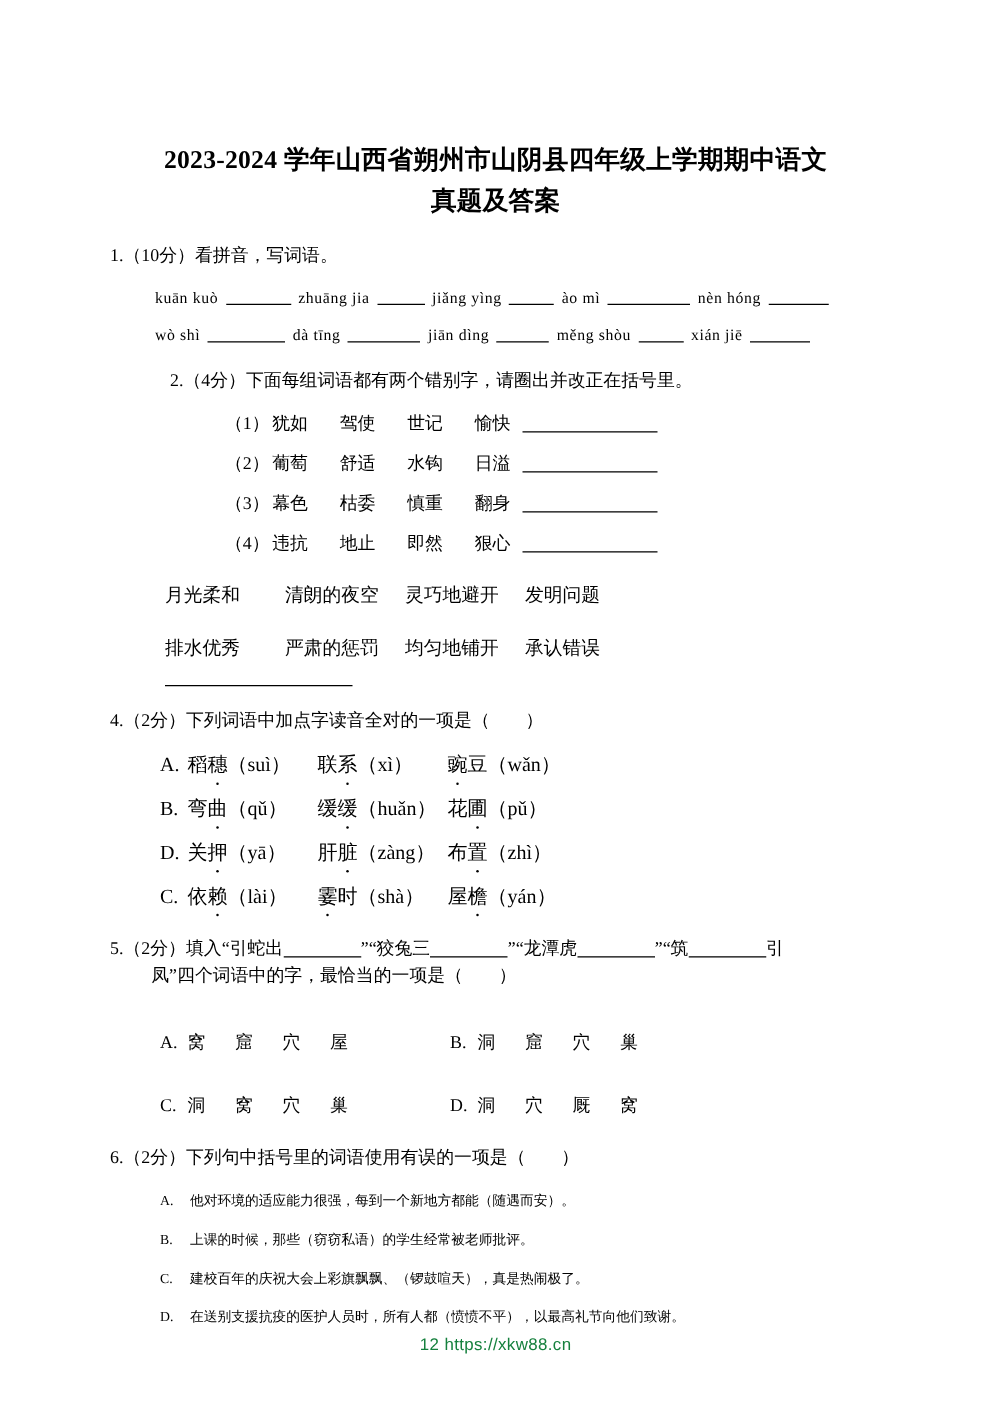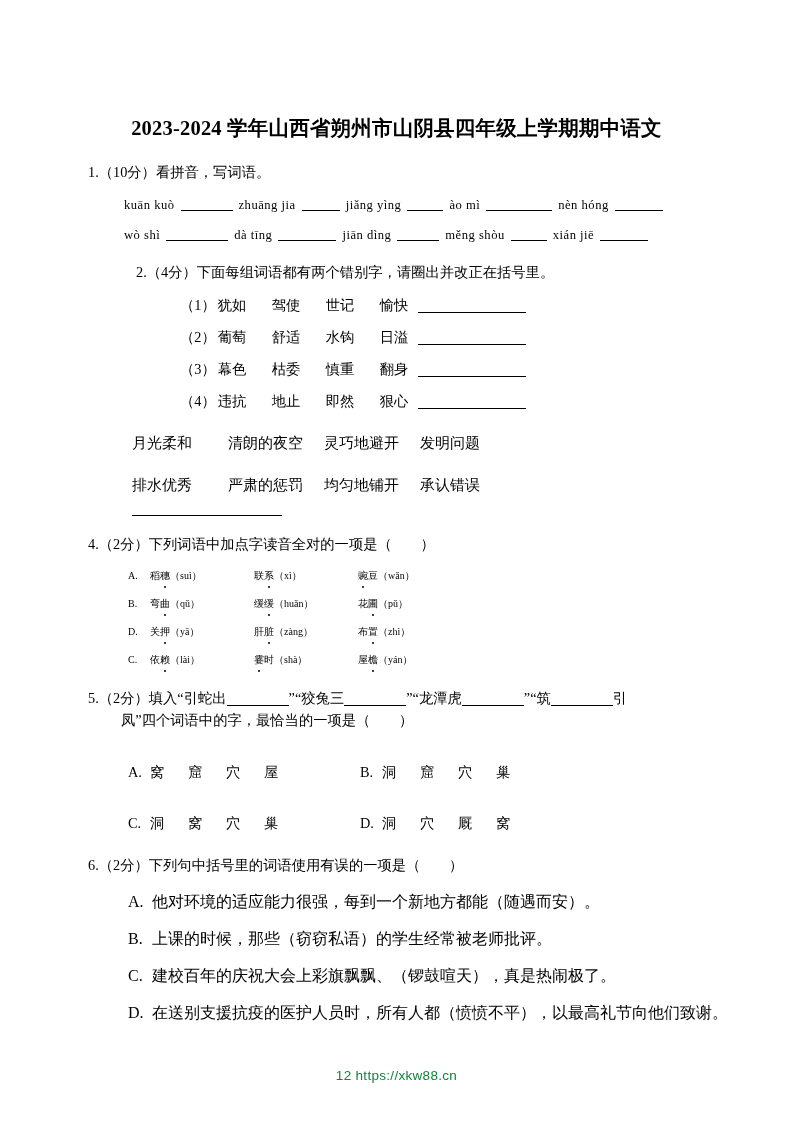--- a/index.html
+++ b/index.html
@@ -102,21 +102,21 @@
     margin-left: 44px;
     width: 150px;
     border-bottom: 1px solid #000;
     height: 0;
   }
 
   
   .opt-row {
     padding-left: 40px;
     margin-top: 14px;
-    font-size: 10px;
+    font-size: 16px;
     white-space: nowrap;
   }
   .opt-row .olab {
     display: inline-block;
     width: 22px;
   }
   .opt-row .item {
     display: inline-block;
     min-width: 104px;
   }
@@ -166,21 +166,21 @@
   .q5-opts .ch {
     display: inline-block;
     width: 38px;
   }
   .q5-opts .ch.last { width: auto; }
 
   
   .q6-row {
     padding-left: 40px;
     margin-top: 16px;
-    font-size: 16px;
+    font-size: 11px;
     white-space: nowrap;
   }
   .q6-row .olab {
     display: inline-block;
     width: 24px;
   }
 
   
   .footer {
     position: absolute;
@@ -194,20 +194,21 @@
     letter-spacing: 0.3px;
   }
 </style>
 </head>
 <body>
 
 <div class="page">
 
   <h1 class="doc-title">
     <span>2023-2024 学年山西省朔州市山阴县四年级上学期期中语文</span>
+    <span class="line2">真题及答案</span>
   </h1>
 
   <div class="question">
     <p class="q-stem">1.（10分）看拼音，写词语。</p>
     <div class="pinyin-row" id="py-row-0"><span class="py">kuān kuò</span><span class="blank" style="width: 52px;"></span><span class="py">zhuāng jia</span><span class="blank" style="width: 38px;"></span><span class="py">jiǎng yìng</span><span class="blank" style="width: 36px;"></span><span class="py">ào mì</span><span class="blank" style="width: 66px;"></span><span class="py">nèn hóng</span><span class="blank" style="width: 48px;"></span></div>
     <div class="pinyin-row" id="py-row-1"><span class="py">wò shì</span><span class="blank" style="width: 62px;"></span><span class="py">dà tīng</span><span class="blank" style="width: 58px;"></span><span class="py">jiān dìng</span><span class="blank" style="width: 42px;"></span><span class="py">měng shòu</span><span class="blank" style="width: 36px;"></span><span class="py">xián jiē</span><span class="blank" style="width: 48px;"></span></div>
   </div>
 
   <div class="question" style="margin-top:19px;margin-left:48px;">
     <p class="q-stem">2.（4分）下面每组词语都有两个错别字，请圈出并改正在括号里。</p>

